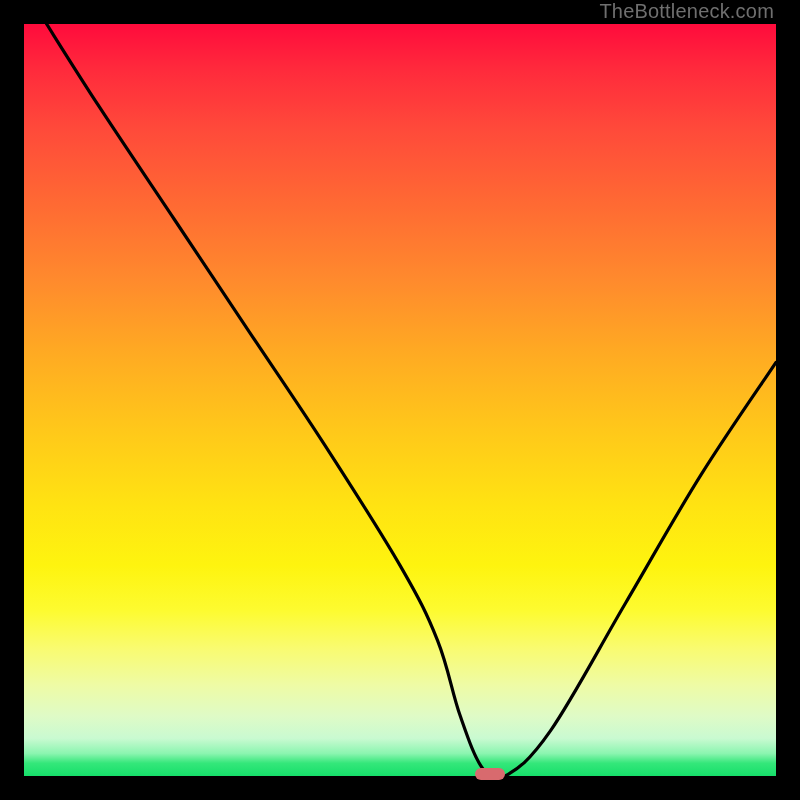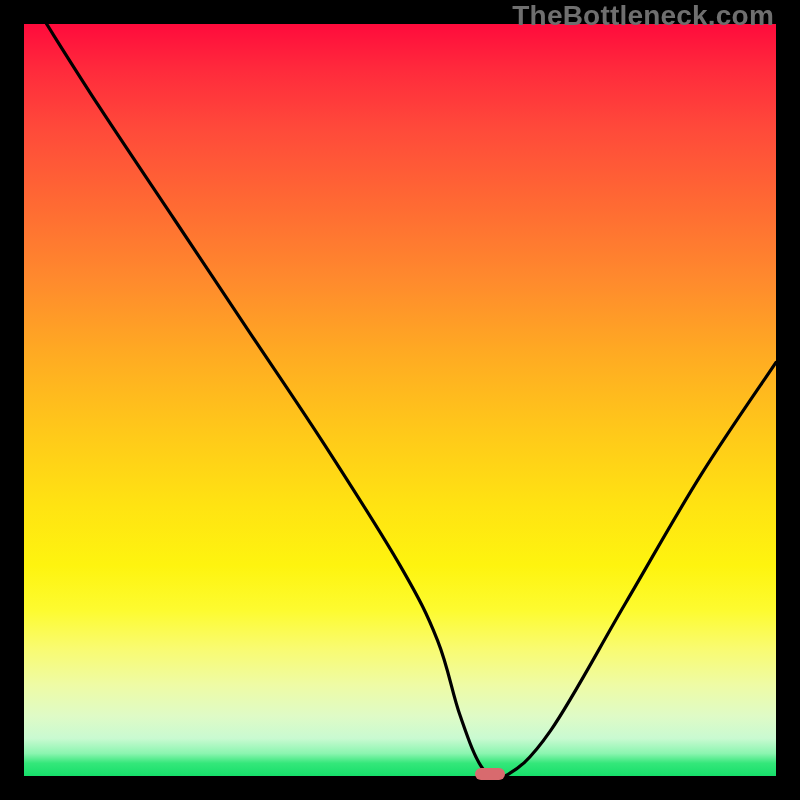--- a/index.html
+++ b/index.html
@@ -45,22 +45,22 @@
       #8bf5b0 97%,
       #34e77a 98.3%,
       #16df6a 100%
     );
   }
   .watermark {
     position: absolute;
     top: 0px;
     right: 26px;
     color: #6f6f6f;
-    font-size: 28px;
-    font-weight: 700;
+    font-size: 20px;
+    font-weight: 400;
     letter-spacing: 0.2px;
     user-select: none;
   }
   .curve {
     position: absolute;
     left: 24px;
     top: 24px;
     width: 752px;
     height: 752px;
     pointer-events: none;

